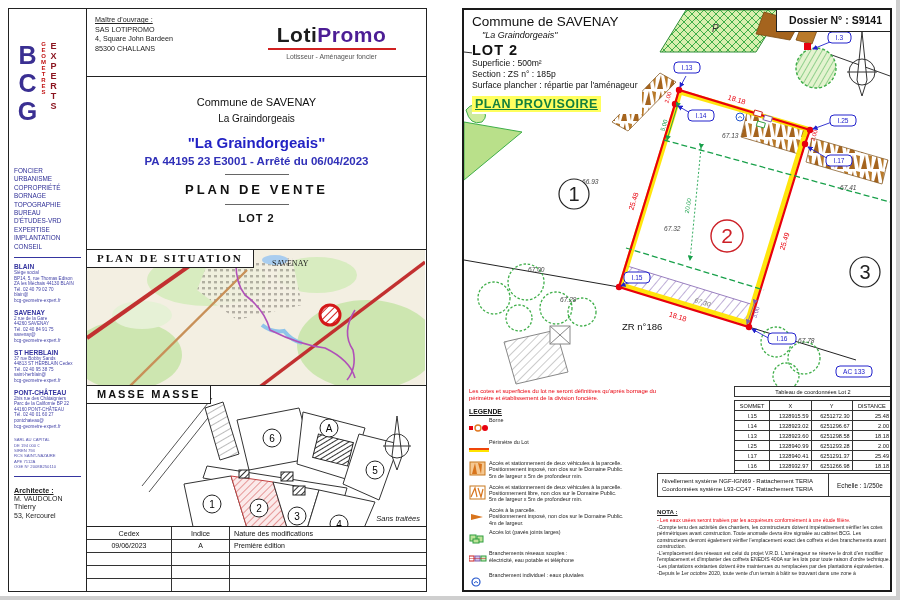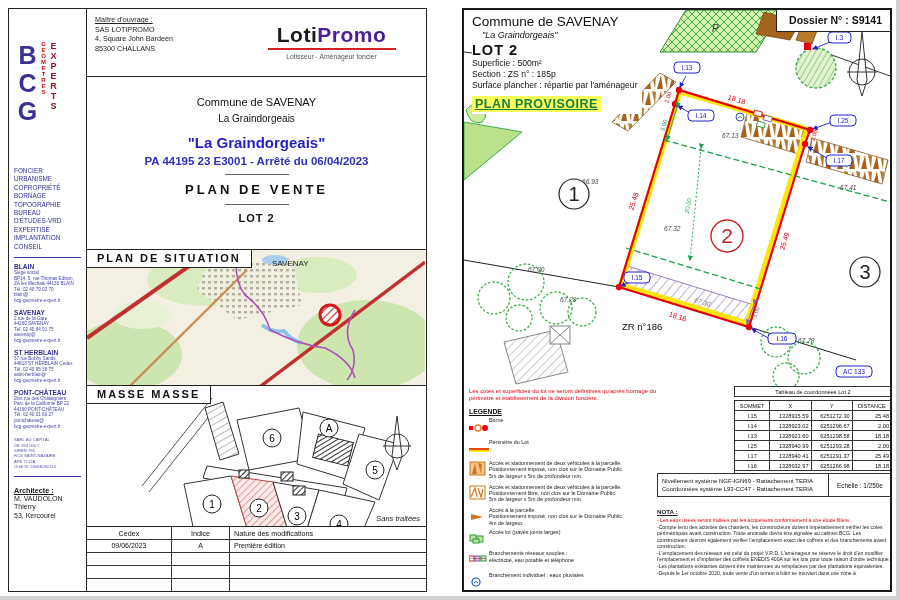--- a/index.html
+++ b/index.html
@@ -40,21 +40,21 @@
   .brand .tg{font-size:6.8px;color:#555;}
   .titleblk{height:178px;border-bottom:1.5px solid #222;box-sizing:border-box;text-align:center;padding-top:10px;}
   .t-dep{font-size:13px;letter-spacing:.4px;color:#111;}
   .t-com{font-size:11px;margin-top:9px;}
   .t-pl{font-size:10px;margin-top:5px;}
   .t-proj{font-size:15px;font-weight:bold;color:#2222c4;margin-top:10px;}
   .t-pa{font-size:11.5px;font-weight:bold;color:#3030b8;margin-top:4px;}
   .mini-hr{width:64px;border-top:1.2px solid #666;margin:7px auto;}
   .t-doc{font-size:13px;font-weight:bold;letter-spacing:3px;}
   .t-lot{font-size:11px;font-weight:bold;letter-spacing:1px;}
-  .mapsec{height:140px;position:relative;border-bottom:1.5px solid #222;overflow:hidden;}
+  .mapsec{height:140px;position:relative;border-bottom:1.5px solid #222;overflow:hidden;font-family:Liberation Serif, serif;}
   .massesec{height:145px;position:relative;border-bottom:1.5px solid #222;overflow:hidden;background:#fff;}
   .secttl{position:absolute;left:0;top:0;background:#fff;border:1.2px solid #222;border-left:none;border-top:none;
           padding:2px 10px 3px;font-size:11px;font-weight:bold;letter-spacing:2px;z-index:5;}
   .sans{position:absolute;right:6px;bottom:3px;font-size:7.5px;font-style:italic;color:#222;}
   .modtbl{flex:1;display:flex;flex-direction:column;font-size:7px;}
   .mrow{display:flex;border-bottom:1px solid #333;}
   .mrow:last-child{border-bottom:none;}
   .mc{box-sizing:border-box;padding:2px 4px;border-right:1px solid #333;height:12px;}
   .mc1{width:85px;text-align:center;}
   .mc2{width:58px;text-align:center;}

